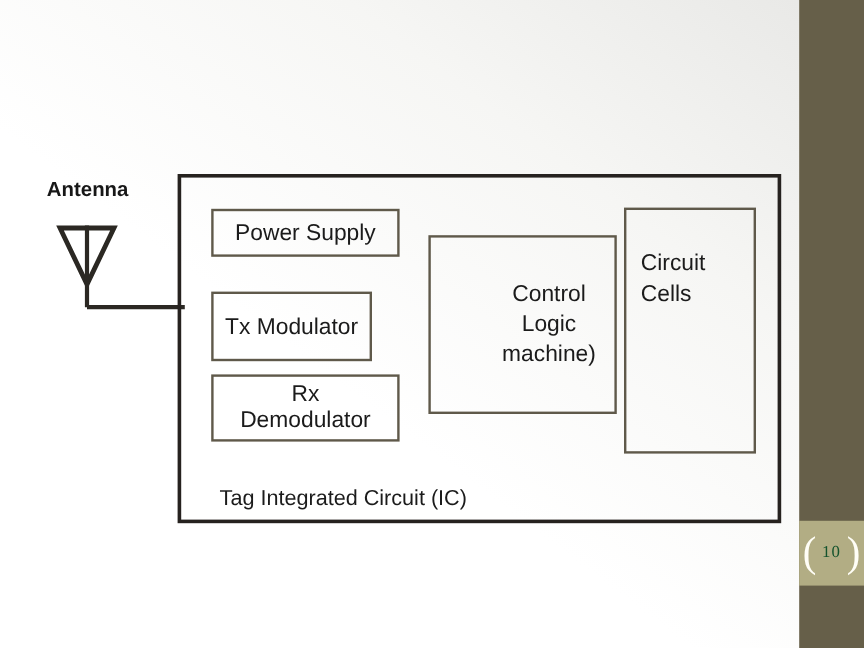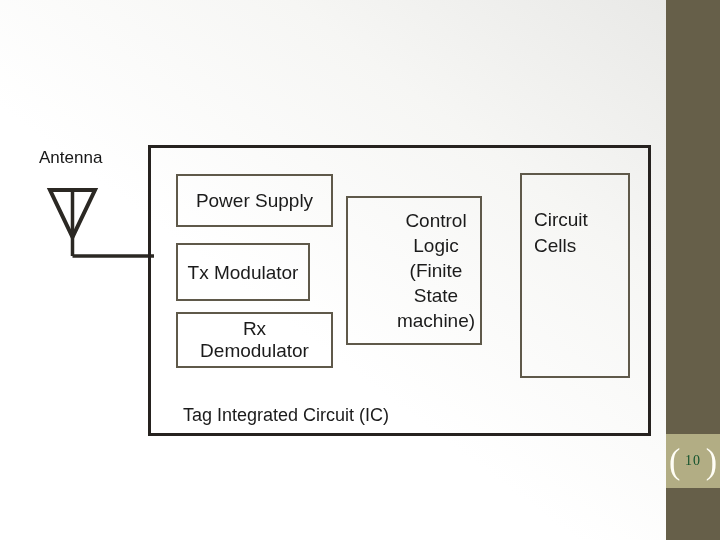--- a/index.html
+++ b/index.html
@@ -31,41 +31,41 @@
   }
   .slide-title{
     position:absolute;left:41px;top:38px;
     font-family:"Liberation Serif", serif;
     font-size:43px;line-height:1;
     color:#5d5747;
     white-space:nowrap;
   }
   .antenna-label{
     position:absolute;left:39px;top:148px;
-    font-size:17px;line-height:1.2;color:#171717;
+    font-size:17px;line-height:1.2;color:#171717;font-weight:bold;
   }
   .antenna-svg{position:absolute;left:40px;top:180px;}
   .outer-box{
     position:absolute;left:148px;top:145px;width:503px;height:291px;
     box-sizing:border-box;
     border:3px solid #26221f;
     background:transparent;
   }
   .block{
     position:absolute;box-sizing:border-box;
     border:2px solid #5f594a;
     display:flex;flex-direction:column;align-items:center;justify-content:center;
     text-align:center;
     font-size:19px;line-height:23px;color:#1b1b1b;
     background:transparent;
   }
-  .block-power{left:176px;top:174px;width:157px;height:53px;}
+  .block-power{left:176px;top:174px;width:157px;height:40px;}
   .block-tx{left:176px;top:243px;width:134px;height:58px;}
   .block-rx{left:176px;top:312px;width:157px;height:56px;line-height:22px;}
-  .block-control{left:346px;top:196px;width:136px;height:149px;line-height:25px;padding-left:44px;}
+  .block-control{left:357px;top:196px;width:157px;height:149px;line-height:25px;padding-left:44px;}
   .block-memory{
     left:520px;top:173px;width:110px;height:205px;
     align-items:flex-start;justify-content:flex-start;text-align:left;
     padding:32px 0 0 12px;line-height:26px;
   }
   .ic-label{
     position:absolute;left:183px;top:405px;
     font-size:18px;line-height:1.2;color:#1b1b1b;text-align:right;
   }
 </style>
@@ -95,21 +95,20 @@
     <span>Tx Modulator</span>
   </div>
 
   <div class="block block-rx">
     <span>Rx</span>
     <span>Demodulator</span>
   </div>
 
   <div class="block block-control">
     <span>Control Logic</span>
-    <span>(Finite State</span>
     <span>machine)</span>
   </div>
 
   <div class="block block-memory">
     <span>Circuit</span>
     <span>Cells</span>
   </div>
 
   <div class="ic-label">Tag Integrated Circuit (IC)</div>
 

